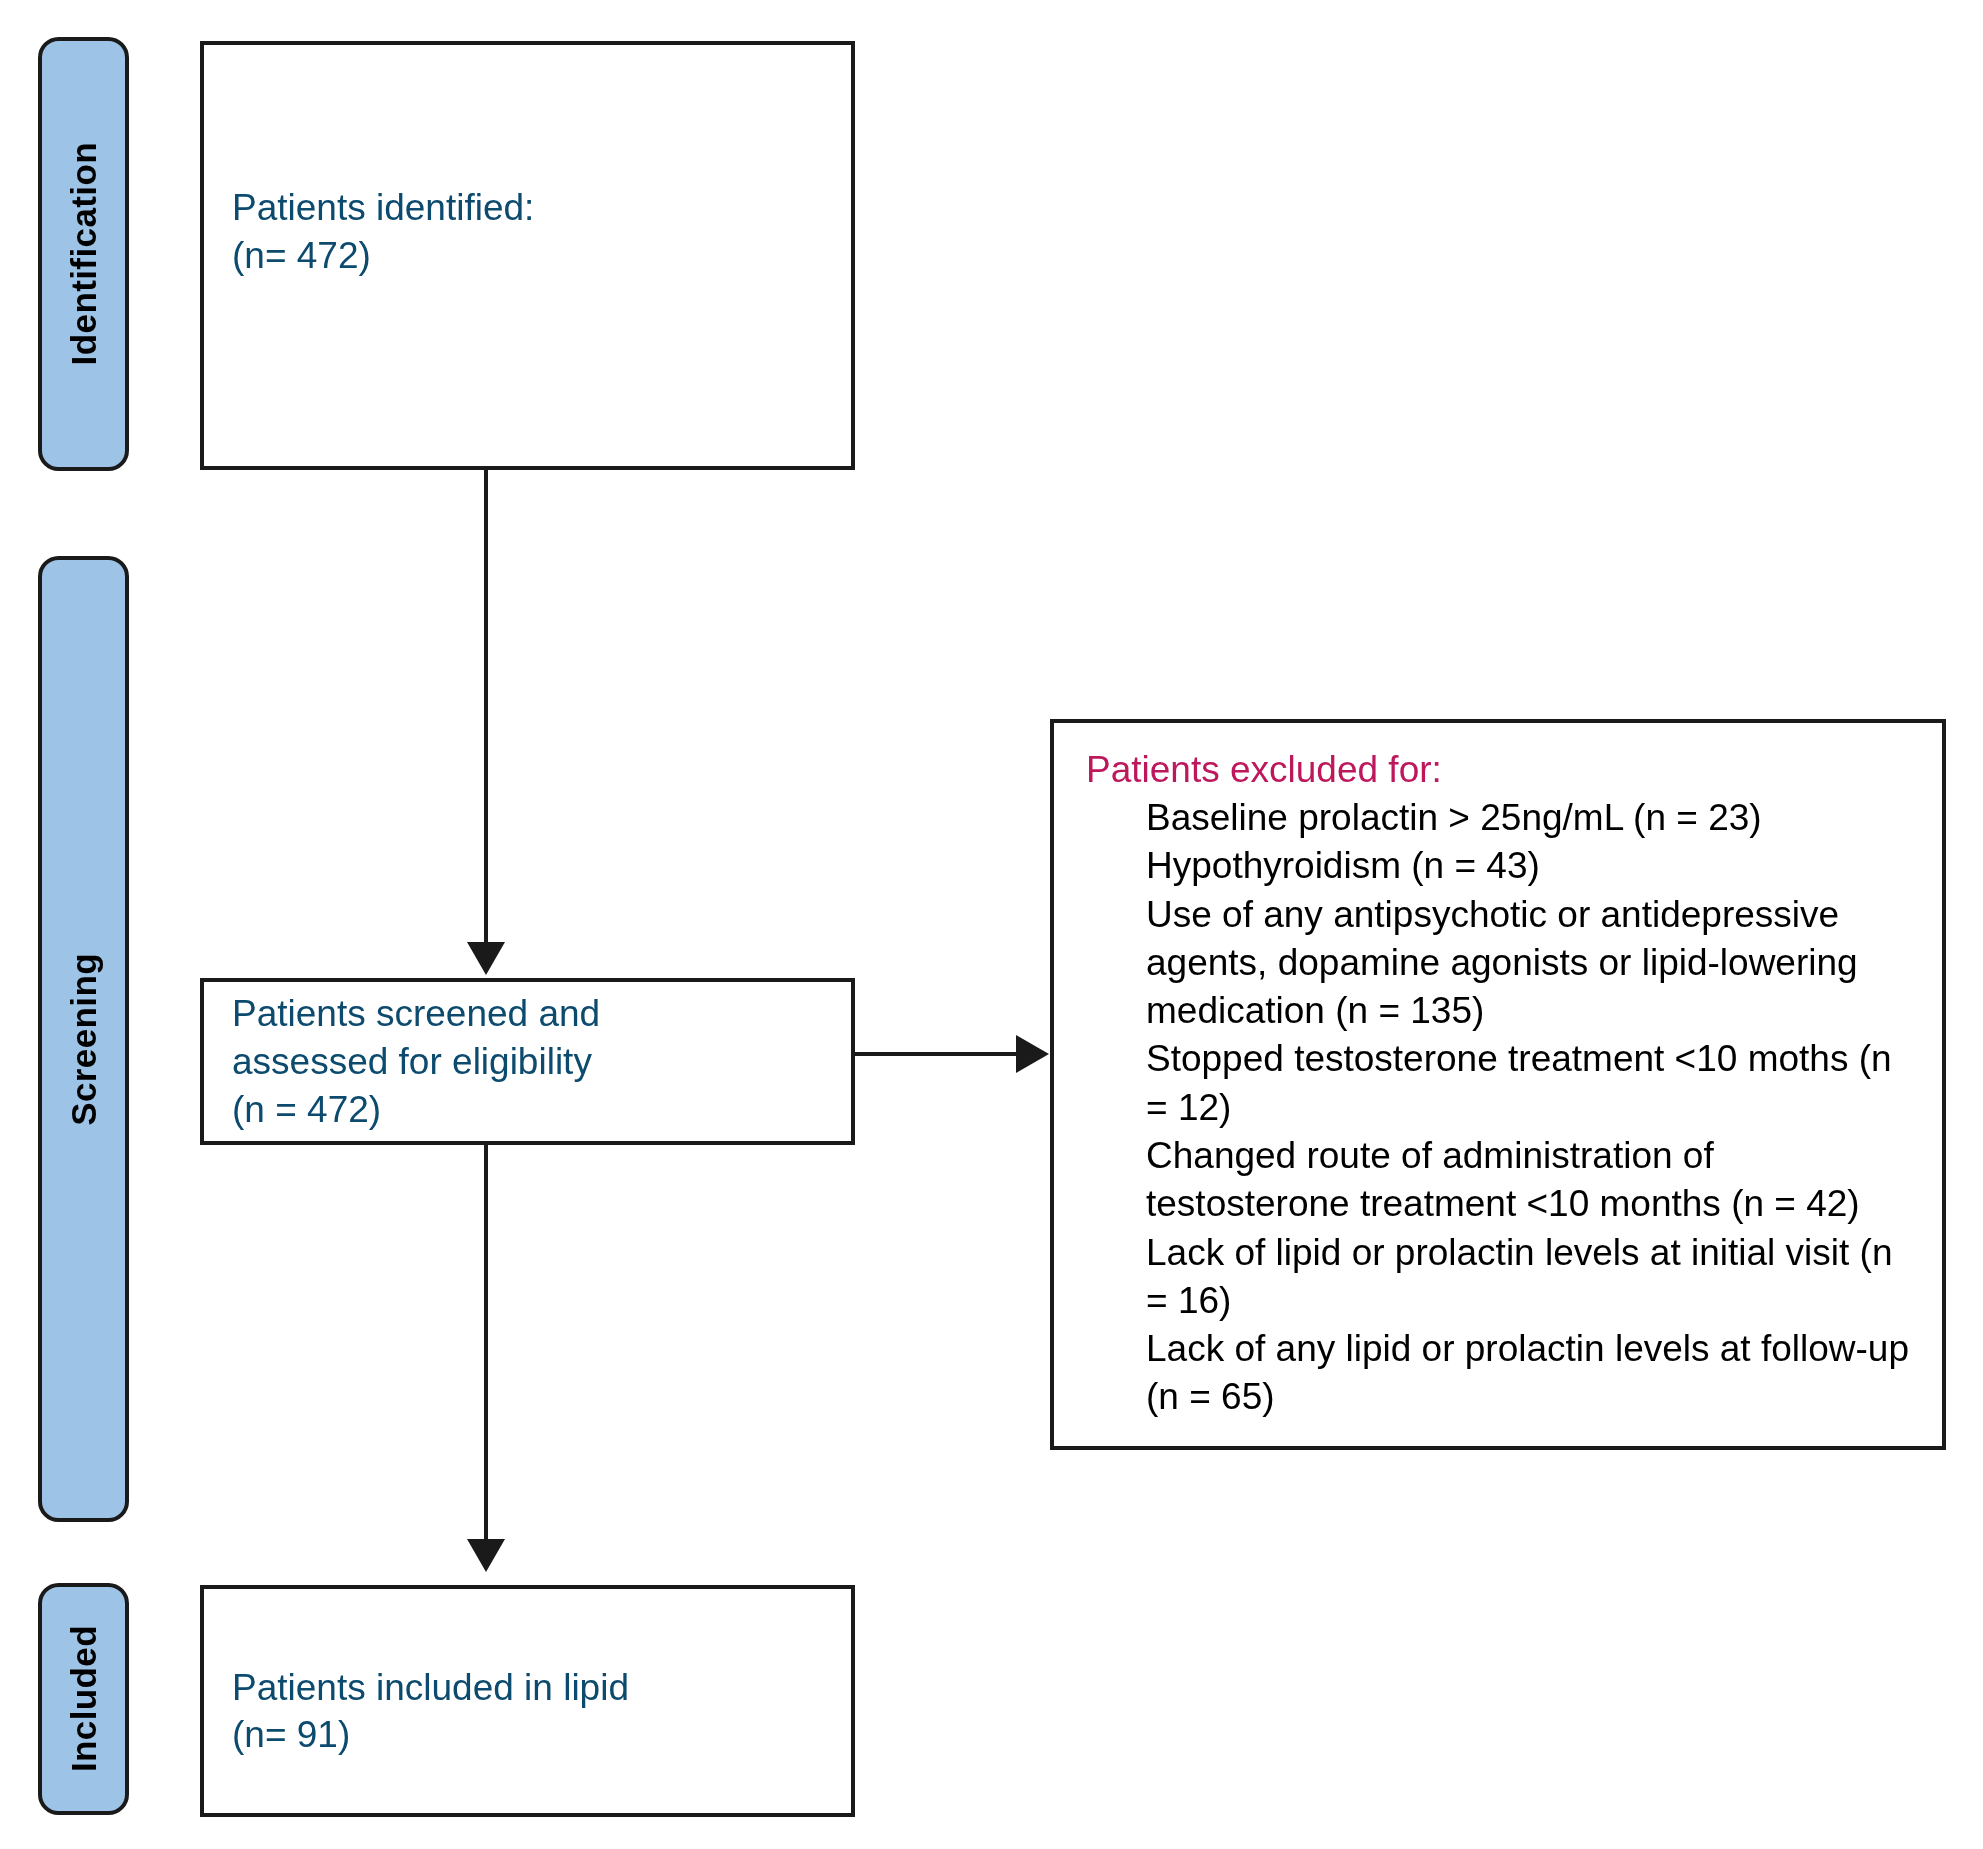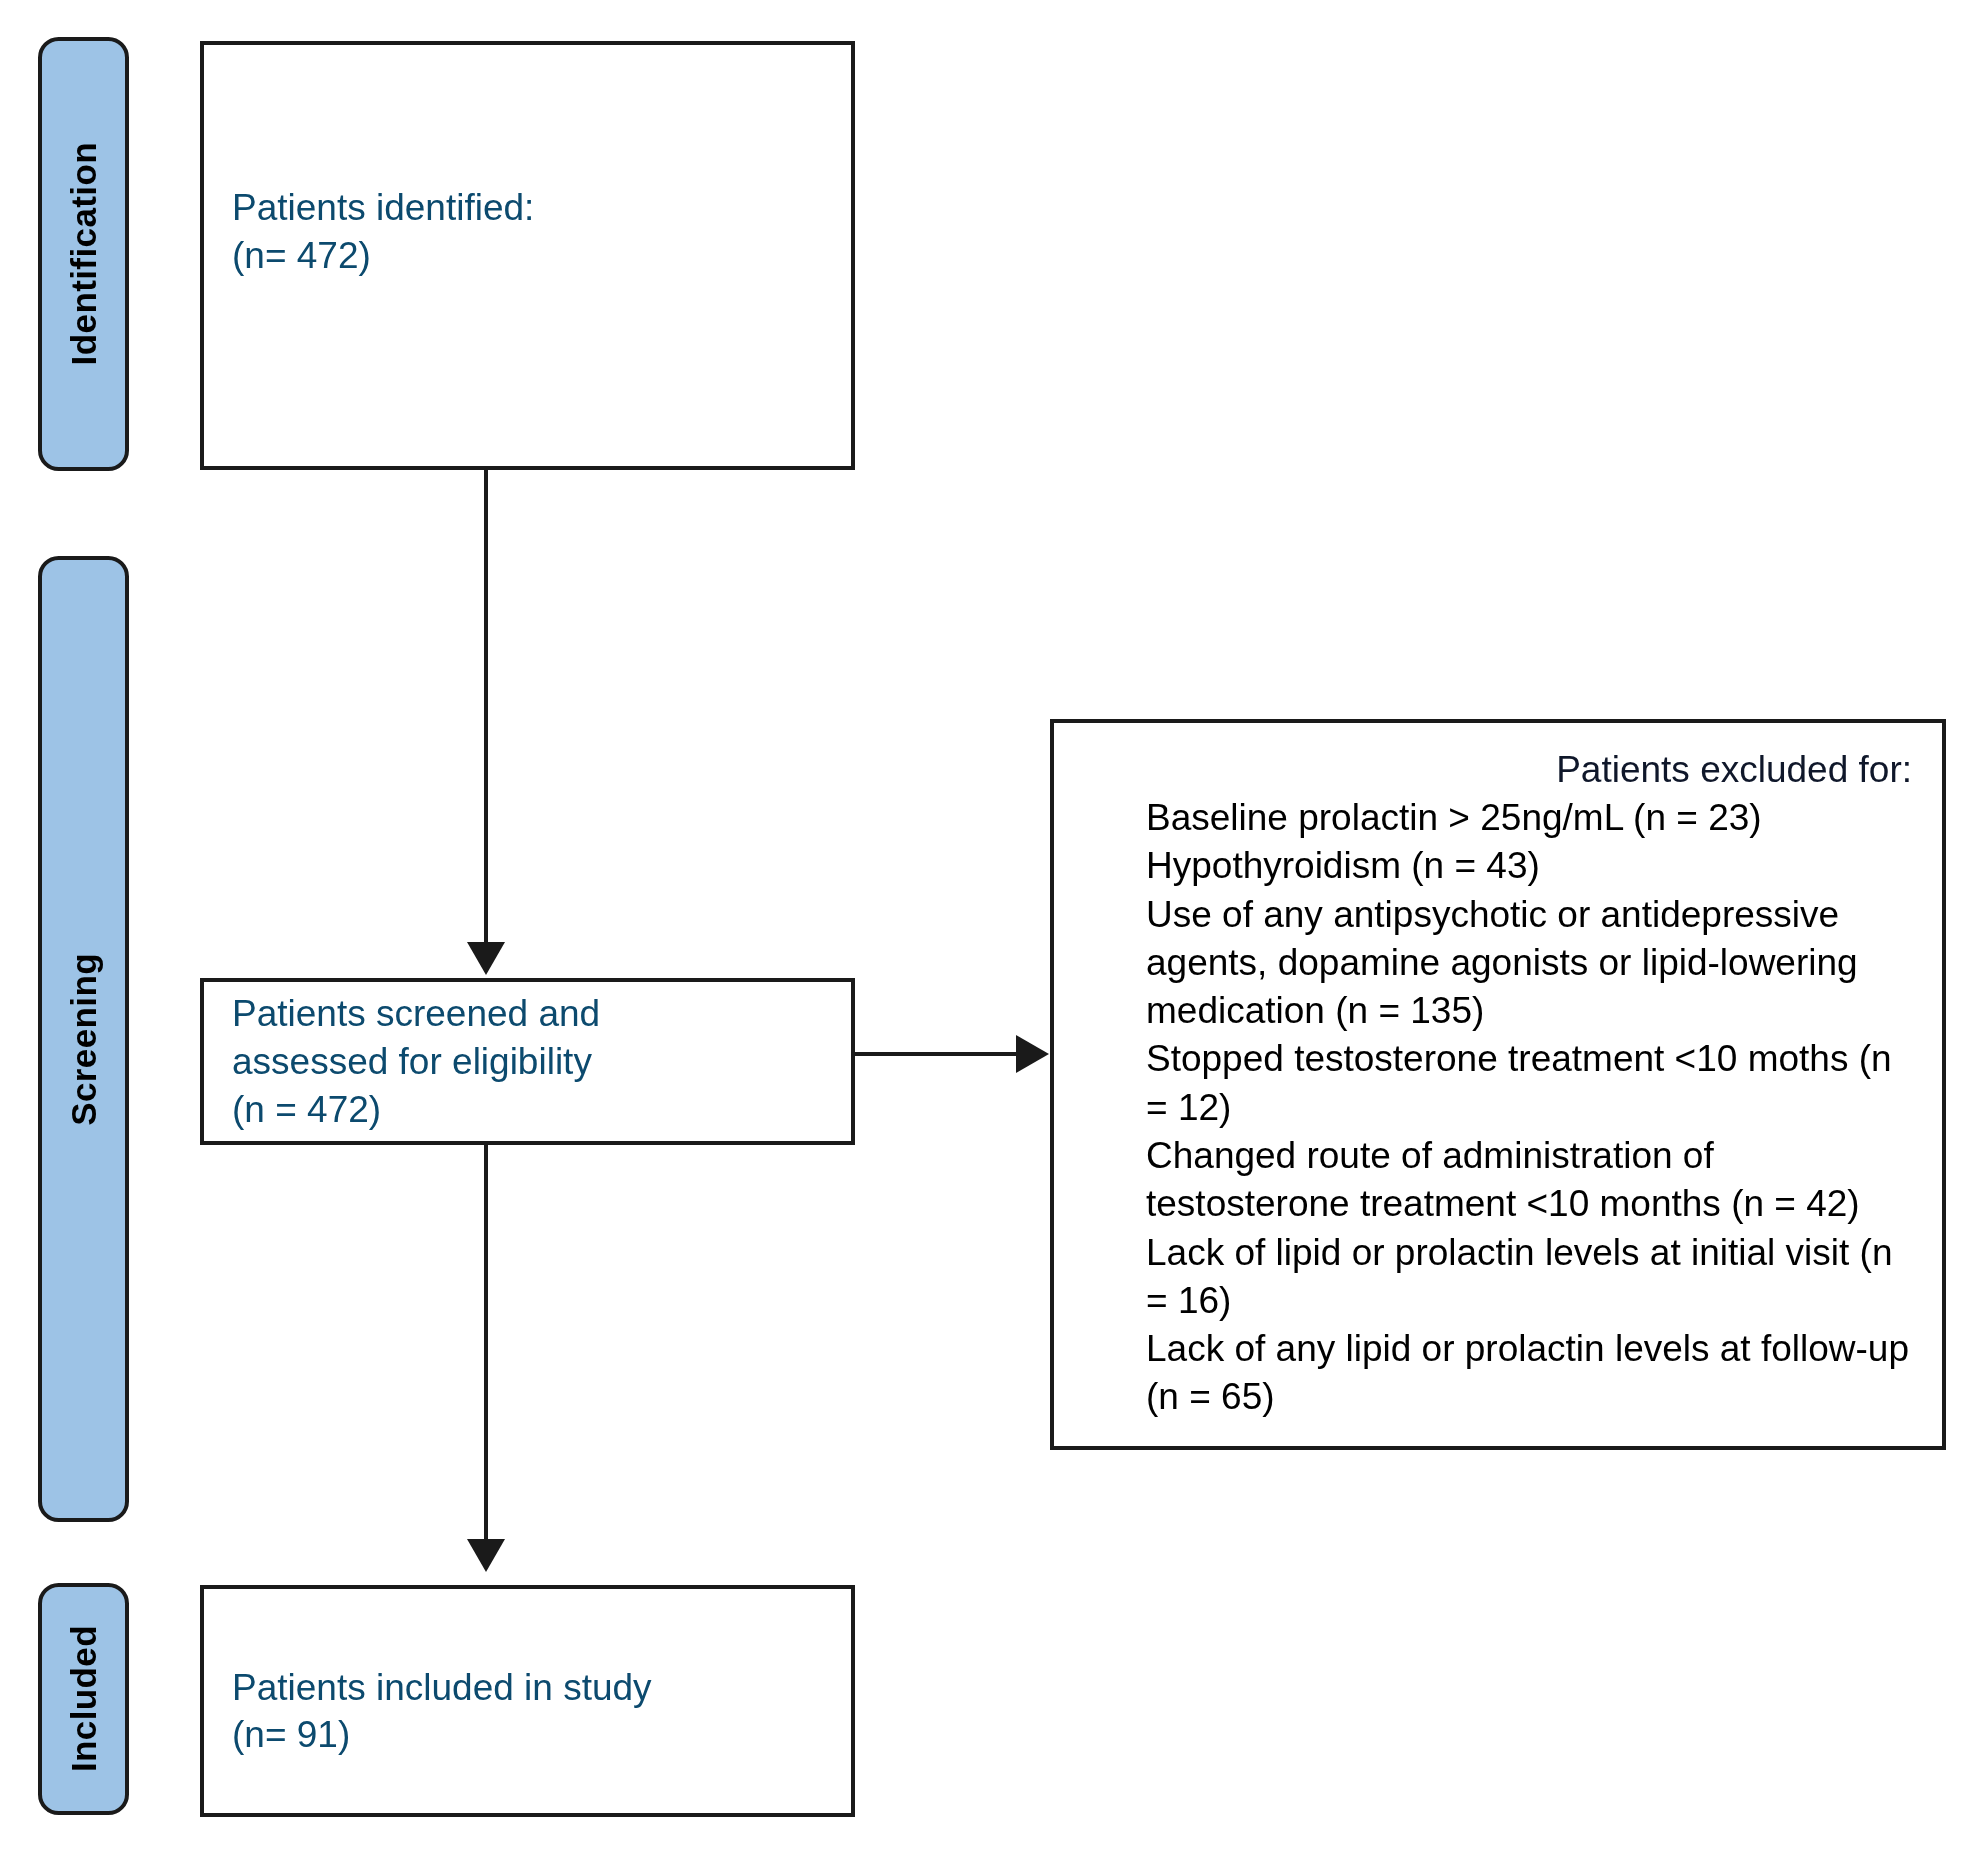--- a/index.html
+++ b/index.html
@@ -54,22 +54,21 @@
     line-height: 1.30;
     color: #0c4a6e;
     white-space: pre-wrap;
   }
 
   
   .excl-heading {
     position: absolute;
     font-size: 37px;
     line-height: 1.30;
-    color: #0f172a;
-    text-align: right;
+    color: #be185d;
   }
   .excl-list {
     position: absolute;
     font-size: 37px;
     line-height: 1.305;
     color: #000000;
   }
   .excl-item {
     margin: 0;
     white-space: pre-wrap;
@@ -144,21 +143,21 @@
     <div class="arrow-right" style="left:1016px; top:1035px;"></div>
   </div>
 
   <div class="connector">
     <div class="v-line" style="left:484px; top:1145px; width:4px; height:397px;"></div>
     <div class="arrow-down" style="left:467px; top:1539px;"></div>
   </div>
 
   <div class="flow-box" style="left:200px; top:1585px; width:655px; height:232px;">
   </div>
-  <div class="box-text" style="left:232px; top:1664px; width:603px;">Patients included in study</div>
+  <div class="box-text" style="left:232px; top:1664px; width:603px;">Patients included in lipid</div>
   <div class="box-text" style="left:232px; top:1711px; width:603px;">(n= 91)</div>
 
   <div class="flow-box" style="left:1050px; top:719px; width:896px; height:731px;">
   </div>
   <div class="excl-heading" style="left:1086px; top:746px; width:826px;">Patients excluded for:</div>
   <div class="excl-list" id="excl-list" style="left:1146px; top:794px; width:774px;">
       <div class="excl-item">Baseline prolactin &gt; 25ng/mL (n = 23)</div>
       <div class="excl-item">Hypothyroidism (n = 43)</div>
       <div class="excl-item">Use of any antipsychotic or antidepressive agents, dopamine agonists or lipid-lowering medication (n = 135)</div>
       <div class="excl-item">Stopped testosterone treatment &lt;10 moths (n = 12)</div>

